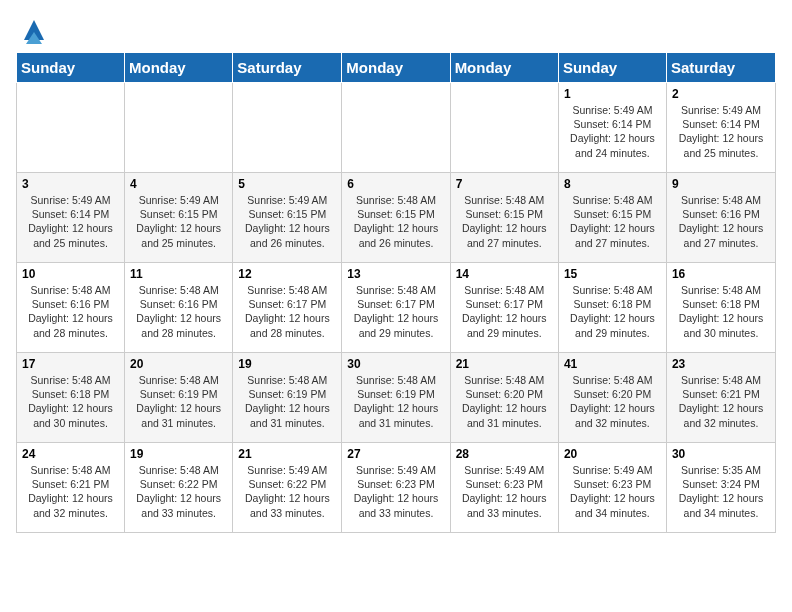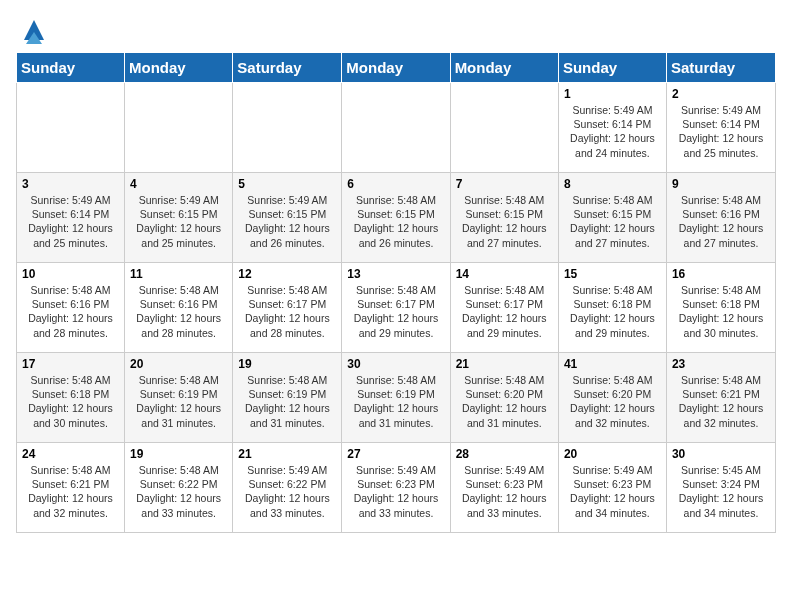--- a/index.html
+++ b/index.html
@@ -367,20 +367,20 @@
         <div class="day-num">20</div>
         <div class="day-info">
           <span>Sunrise: 5:49 AM</span><br>
           <span>Sunset: 6:23 PM</span><br>
           <span>Daylight: 12 hours and 34 minutes.</span>
         </div>
       </td>
         <td>
         <div class="day-num">30</div>
         <div class="day-info">
-          <span>Sunrise: 5:45 AM</span><br>
+          <span>Sunrise: 5:35 AM</span><br>
           <span>Sunset: 3:24 PM</span><br>
           <span>Daylight: 12 hours and 34 minutes.</span>
         </div>
       </td>
       </tr>
     </tbody>
 </table>
 
 </body></html>

